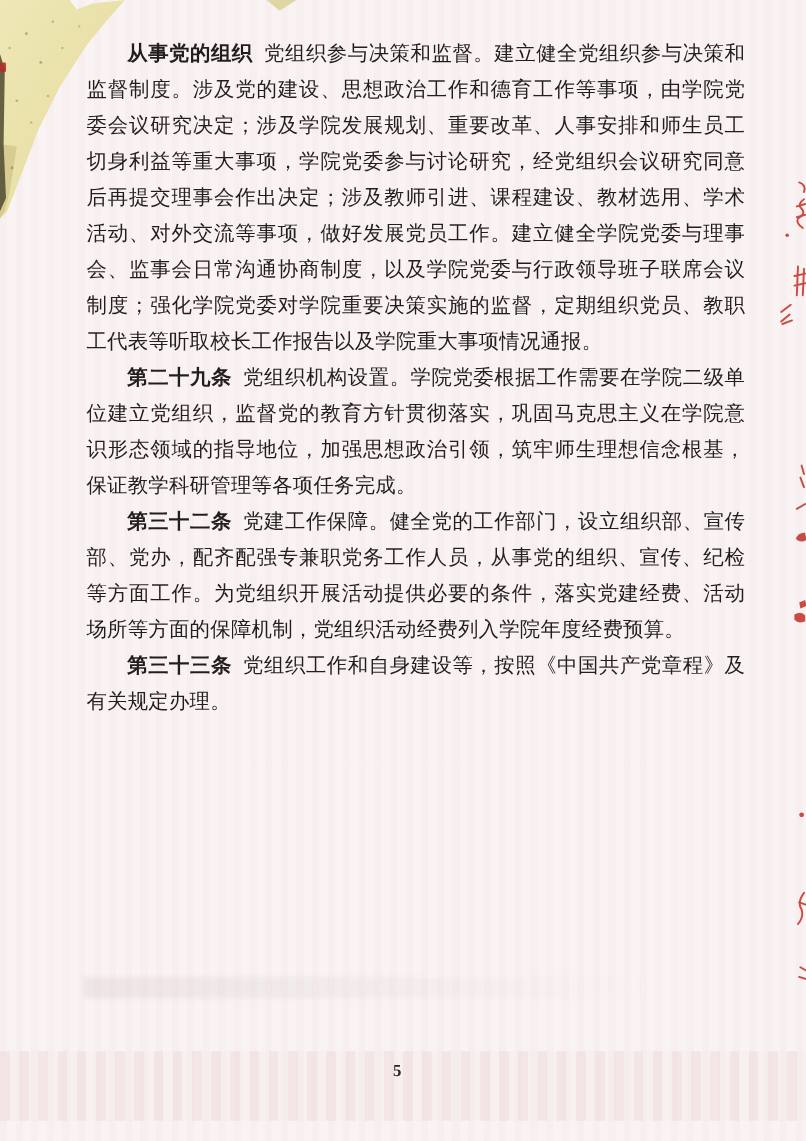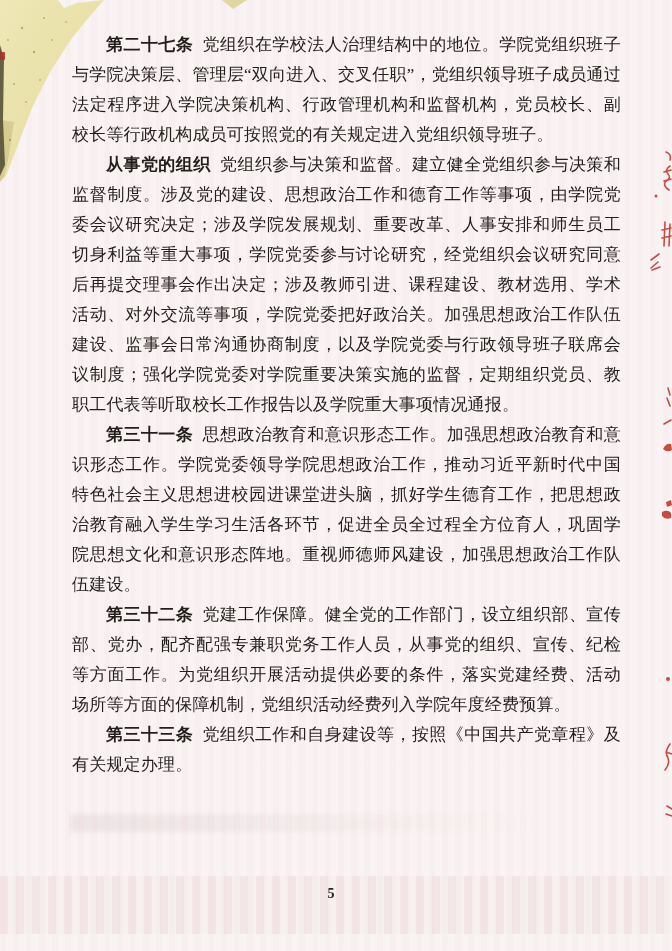--- a/index.html
+++ b/index.html
@@ -133,27 +133,24 @@
       <path d="M666,502 l5,-2 1,5 -5,2 Z" fill="#c43a30" stroke="none"></path>
       <path d="M662,512 q6,-3 9,1 l0,5 q-6,2 -9,-2 Z" fill="#c43a30" stroke="none"></path>
       <circle cx="668" cy="679" r="2" fill="#c43a30" stroke="none"></circle>
       <path d="M670,744 q-6,8 -2,14 q2,6 -3,12 M666,752 l6,2"></path>
       <path d="M667,806 l5,3 M666,814 l6,2"></path>
     </g>
   </svg>
 
   <main class="text-block">
     <p>
-      <span class="article-number">第二十七条</span><span>党组织在学校法人治理结构中的地位。学院党组织班子与学院决策层、管理层“双向进入、交叉任职”，党组织领导班子成员通过法定程序进入学院决策机构、行政管理机构和监督机构，党员校长、副校长等行政机构成员可按照党的有关规定进入党组织领导班子。</span>
+      <span class="article-number">从事党的组织</span><span>党组织参与决策和监督。建立健全党组织参与决策和监督制度。涉及党的建设、思想政治工作和德育工作等事项，由学院党委会议研究决定；涉及学院发展规划、重要改革、人事安排和师生员工切身利益等重大事项，学院党委参与讨论研究，经党组织会议研究同意后再提交理事会作出决定；涉及教师引进、课程建设、教材选用、学术活动、对外交流等事项，做好发展党员工作。建立健全学院党委与理事会、监事会日常沟通协商制度，以及学院党委与行政领导班子联席会议制度；强化学院党委对学院重要决策实施的监督，定期组织党员、教职工代表等听取校长工作报告以及学院重大事项情况通报。</span>
     </p>
     <p>
-      <span class="article-number">从事党的组织</span><span>党组织参与决策和监督。建立健全党组织参与决策和监督制度。涉及党的建设、思想政治工作和德育工作等事项，由学院党委会议研究决定；涉及学院发展规划、重要改革、人事安排和师生员工切身利益等重大事项，学院党委参与讨论研究，经党组织会议研究同意后再提交理事会作出决定；涉及教师引进、课程建设、教材选用、学术活动、对外交流等事项，学院党委把好政治关。加强思想政治工作队伍建设、监事会日常沟通协商制度，以及学院党委与行政领导班子联席会议制度；强化学院党委对学院重要决策实施的监督，定期组织党员、教职工代表等听取校长工作报告以及学院重大事项情况通报。</span>
-    </p>
-    <p>
-      <span class="article-number">第三十一条</span><span>思想政治教育和意识形态工作。加强思想政治教育和意识形态工作。学院党委领导学院思想政治工作，推动习近平新时代中国特色社会主义思想进校园进课堂进头脑，抓好学生德育工作，把思想政治教育融入学生学习生活各环节，促进全员全过程全方位育人，巩固学院思想文化和意识形态阵地。重视师德师风建设，加强思想政治工作队伍建设。</span>
+      <span class="article-number">第二十九条</span><span>党组织机构设置。学院党委根据工作需要在学院二级单位建立党组织，监督党的教育方针贯彻落实，巩固马克思主义在学院意识形态领域的指导地位，加强思想政治引领，筑牢师生理想信念根基，保证教学科研管理等各项任务完成。</span>
     </p>
     <p>
       <span class="article-number">第三十二条</span><span>党建工作保障。健全党的工作部门，设立组织部、宣传部、党办，配齐配强专兼职党务工作人员，从事党的组织、宣传、纪检等方面工作。为党组织开展活动提供必要的条件，落实党建经费、活动场所等方面的保障机制，党组织活动经费列入学院年度经费预算。</span>
     </p>
     <p>
       <span class="article-number">第三十三条</span><span>党组织工作和自身建设等，按照《中国共产党章程》及有关规定办理。</span>
     </p>
   </main>
 
   <div class="ghost-band"></div>

